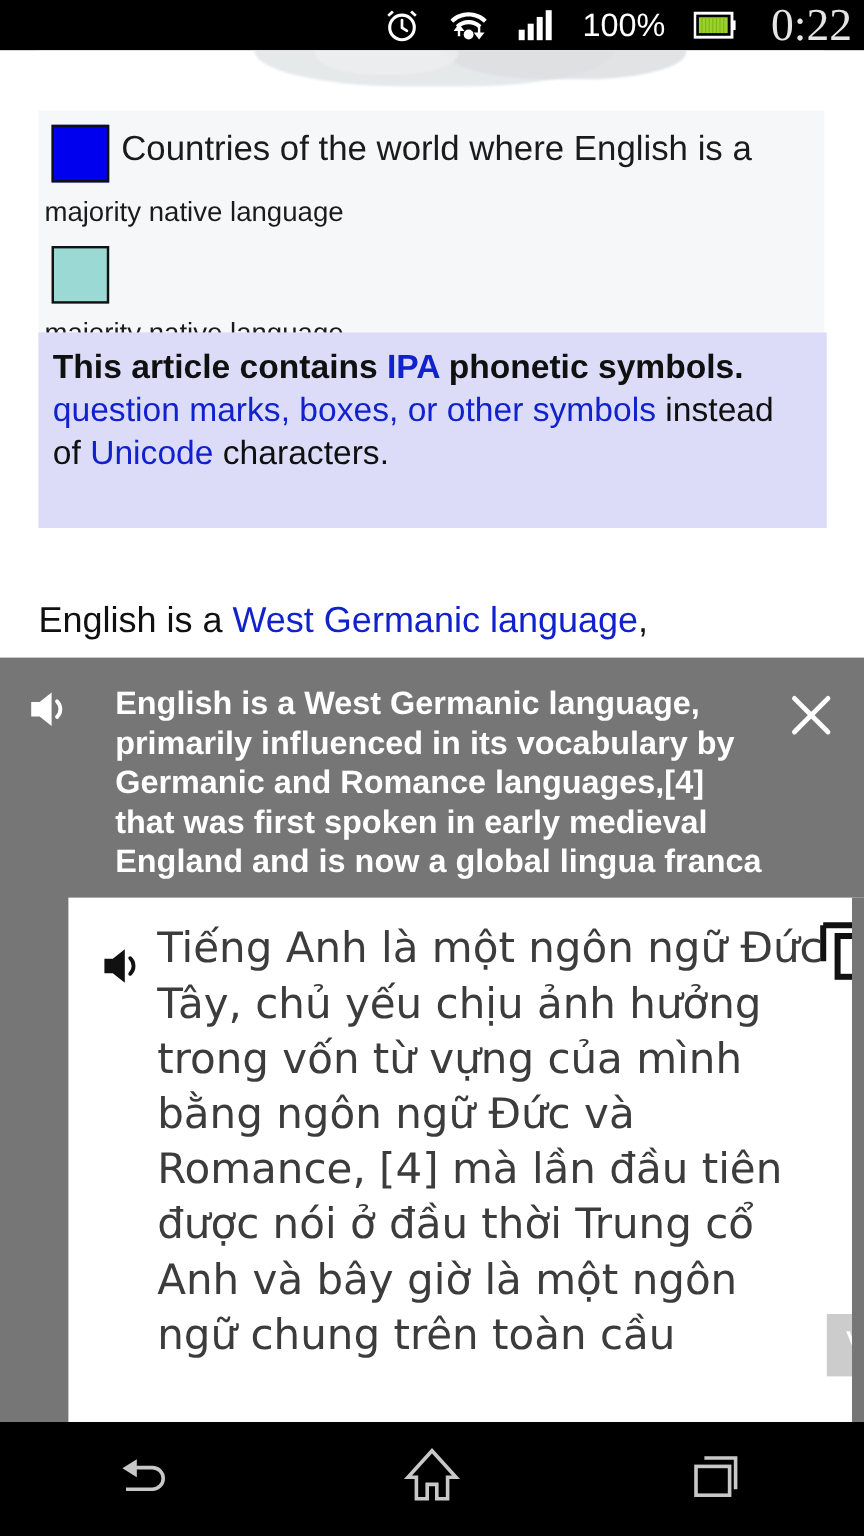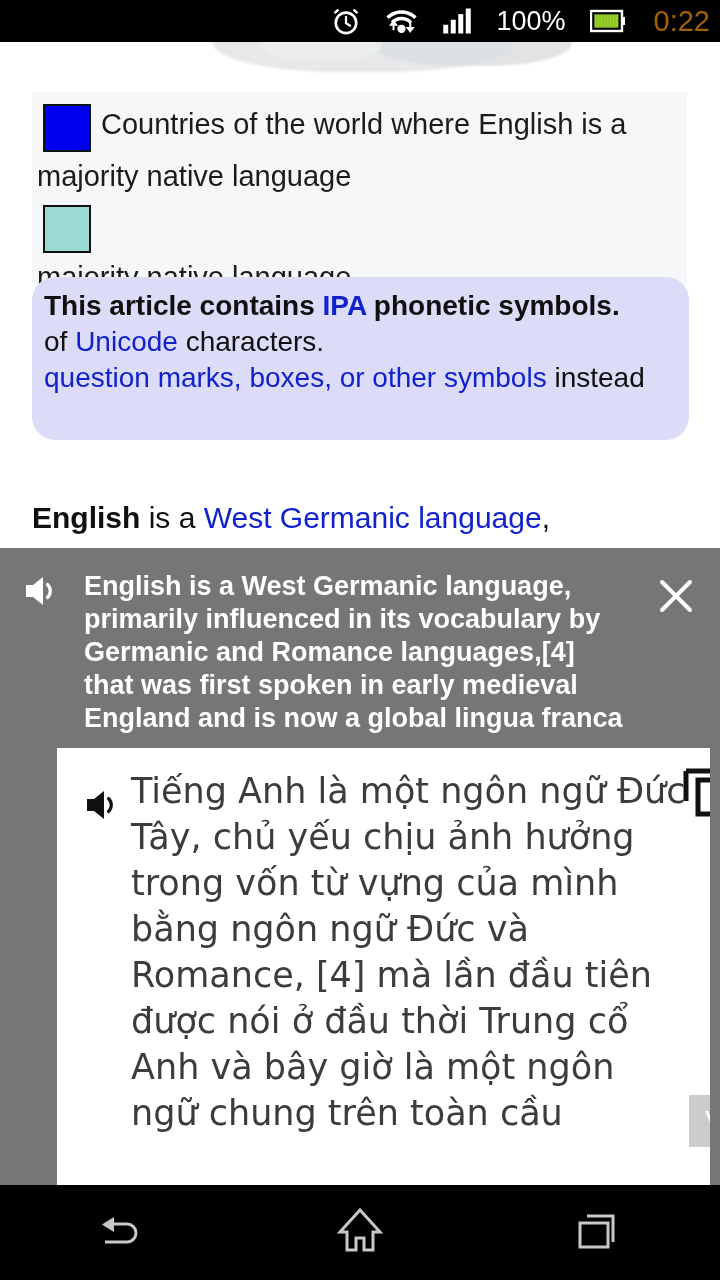--- a/index.html
+++ b/index.html
@@ -16,22 +16,22 @@
     position:absolute; left:0; top:0; width:720px; height:42px;
     background:#000000; display:flex; align-items:center;
     justify-content:flex-end; padding-right:10px; gap:24px;
   }
   .sb-icon{ display:flex; align-items:center; justify-content:center; }
   .sb-battpct{
     color:#ffffff; font-size:27px; letter-spacing:0px; line-height:1;
     font-family:"Liberation Sans", sans-serif;
   }
   .sb-clock{
-    color:#a16207; font-size:29px; line-height:1; margin-left:4px;
-    font-family:Liberation Sans, sans-serif;
+    color:#e5e5e5; font-size:38px; line-height:1; margin-left:4px;
+    font-family:Liberation Serif, serif;
   }
 
   
   .article{
     position:absolute; left:0; top:42px; width:720px; height:506px;
     background:#ffffff; overflow:hidden;
   }
   .map-strip{
     position:absolute; left:32px; top:0; width:655px; height:36px;
     background:#ffffff; overflow:hidden;
@@ -50,49 +50,49 @@
   }
   .legend-row{ display:flex; align-items:flex-start; padding:0 6px; }
   .swatch{
     width:48px; height:48px; border:2px solid #111; flex:0 0 auto;
     margin:4px 10px 0 5px;
   }
   .legend-text{
     font-size:29px; line-height:48px; color:#1b1b1b; white-space:nowrap;
   }
   .legend-wrap{
-    font-size:29px; line-height:49px; color:#1b1b1b; padding-left:5px;
+    font-size:23px; line-height:49px; color:#1b1b1b; padding-left:5px;
   }
 
   
   .ipa-box{
     position:absolute; left:32px; top:277px; width:657px; height:163px;
-    background:#dcdcf8; padding:11px 12px 0 12px;border-radius:23px;
+    background:#dcdcf8; padding:11px 12px 0 12px;
   }
   .ipa-line{ font-size:28px; line-height:36px; color:#101010; }
   .ipa-line b{ font-weight:bold; }
   .lnk{ color:#1122cc; }
 
   
   .lead{
     position:absolute; left:32px; top:498px; width:660px;
     font-size:30px; line-height:40px; color:#101010;
   }
-  .lead b{ font-weight:bold;margin-top:38px; }
+  .lead b{ font-weight:normal;margin-top:38px; }
 
   
   .overlay{
     position:absolute; left:0; top:548px; width:720px; height:637px;
     background:#767676;
   }
   .spk-src{
     position:absolute; left:22px; top:572px;
   }
   .src-text{
-    position:absolute; left:84px; top:570px; width:545px;
+    position:absolute; left:96px; top:570px; width:545px;
     font-size:27px; line-height:33px; color:#ffffff; font-weight:bold;
   }
   .close-btn{
     position:absolute; right:16px; top:568px;
     width:56px; height:56px; display:flex; align-items:center; justify-content:center;
   }
 
   
   .trans-card{
     position:absolute; left:10px; top:748px; width:700px; height:437px;
@@ -204,24 +204,24 @@
       </div>
       <div class="legend-wrap">majority native language</div>
     </div>
   </div>
 
   <div class="ipa-box">
     <div class="ipa-line">
       <b>This article contains </b><b class="lnk">IPA</b><b> phonetic symbols.</b>
     </div>
     <div class="ipa-line">
+      <span class="lnk">question marks, boxes, or other symbols</span><span> instead</span>
+    </div>
+    <div class="ipa-line">
       <span>of </span><span class="lnk">Unicode</span><span> characters.</span>
-    </div>
-    <div class="ipa-line">
-      <span class="lnk">question marks, boxes, or other symbols</span><span> instead</span>
     </div>
   </div>
 
   <div class="lead">
     <b>English</b><span> is a </span><span class="lnk">West Germanic language</span><span>,</span>
   </div>
 
   <div class="overlay"></div>
 
   <span class="spk-src">

